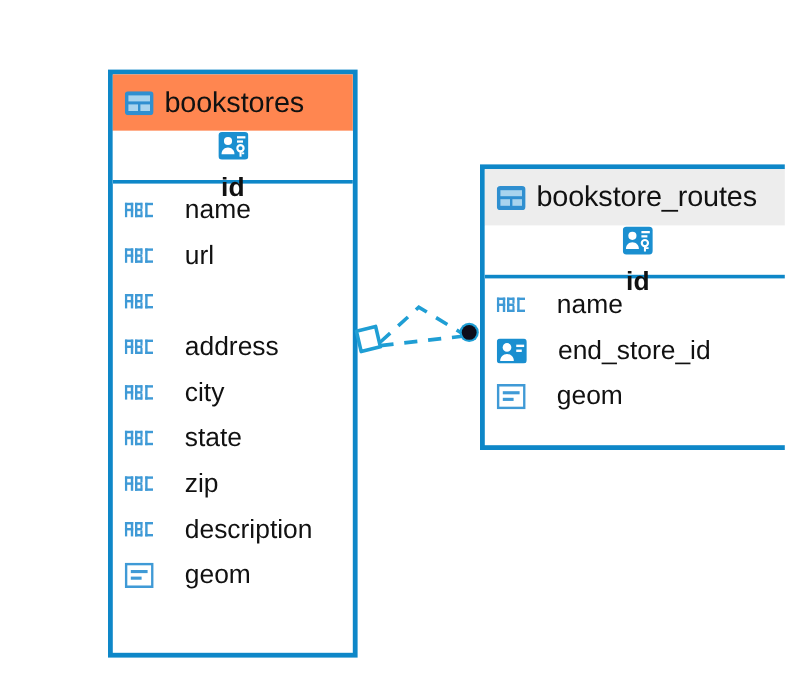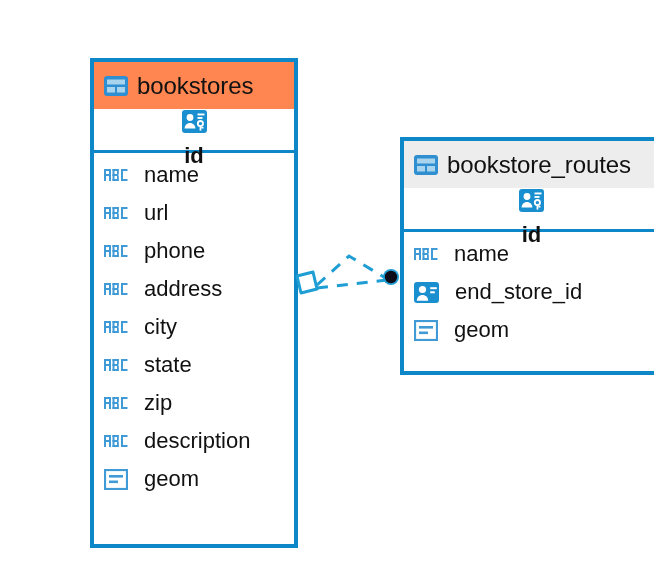--- a/index.html
+++ b/index.html
@@ -44,21 +44,21 @@
     height:44px;
     border-bottom:3px solid #0e87c8;
     background:#ffffff;
     flex-direction:column;
   }
   .pk-row .field-label{font-weight:bold;}
 
   .field-list{padding:3px 0 4px 0;}
   .field-row{
     box-sizing:border-box;
-    display:flex;align-items:center;gap:16px;
+    display:flex;align-items:center;gap:26px;
     padding:0 10px;
     height:38px;
   }
   .field-label{font-size:22px;color:#111111;white-space:nowrap;}
 
   
   .ico{flex:0 0 auto;display:block;}
   .ico-table{width:24px;height:20px;}
   .ico-key{width:25px;height:25px;}
   .ico-fk{width:25px;height:21px;}
@@ -157,21 +157,20 @@
               <rect x="8.5" y="1" width="6" height="2"></rect>
             <rect x="8.5" y="6" width="6" height="2"></rect>
               <rect x="8.5" y="11" width="6" height="2"></rect>
             <rect x="13" y="1" width="1.8" height="5"></rect>
               <rect x="13" y="8" width="1.8" height="5"></rect>
             <rect x="17" y="1" width="6.5" height="2"></rect>
               <rect x="17" y="11" width="6.5" height="2"></rect>
             <rect x="17" y="1" width="2" height="12"></rect>
           </g>
         </svg>
-        <span class="field-label">phone</span>
       </div>
 
       <div class="field-row">
         <svg class="ico ico-abc" viewBox="0 0 24 14">
           <g fill="#3f9ad6">
             <rect x="0" y="1" width="2" height="12"></rect>
               <rect x="5" y="1" width="2" height="12"></rect>
             <rect x="0" y="1" width="7" height="2"></rect>
               <rect x="0" y="6" width="7" height="2"></rect>
             <rect x="8.5" y="1" width="2" height="12"></rect>

